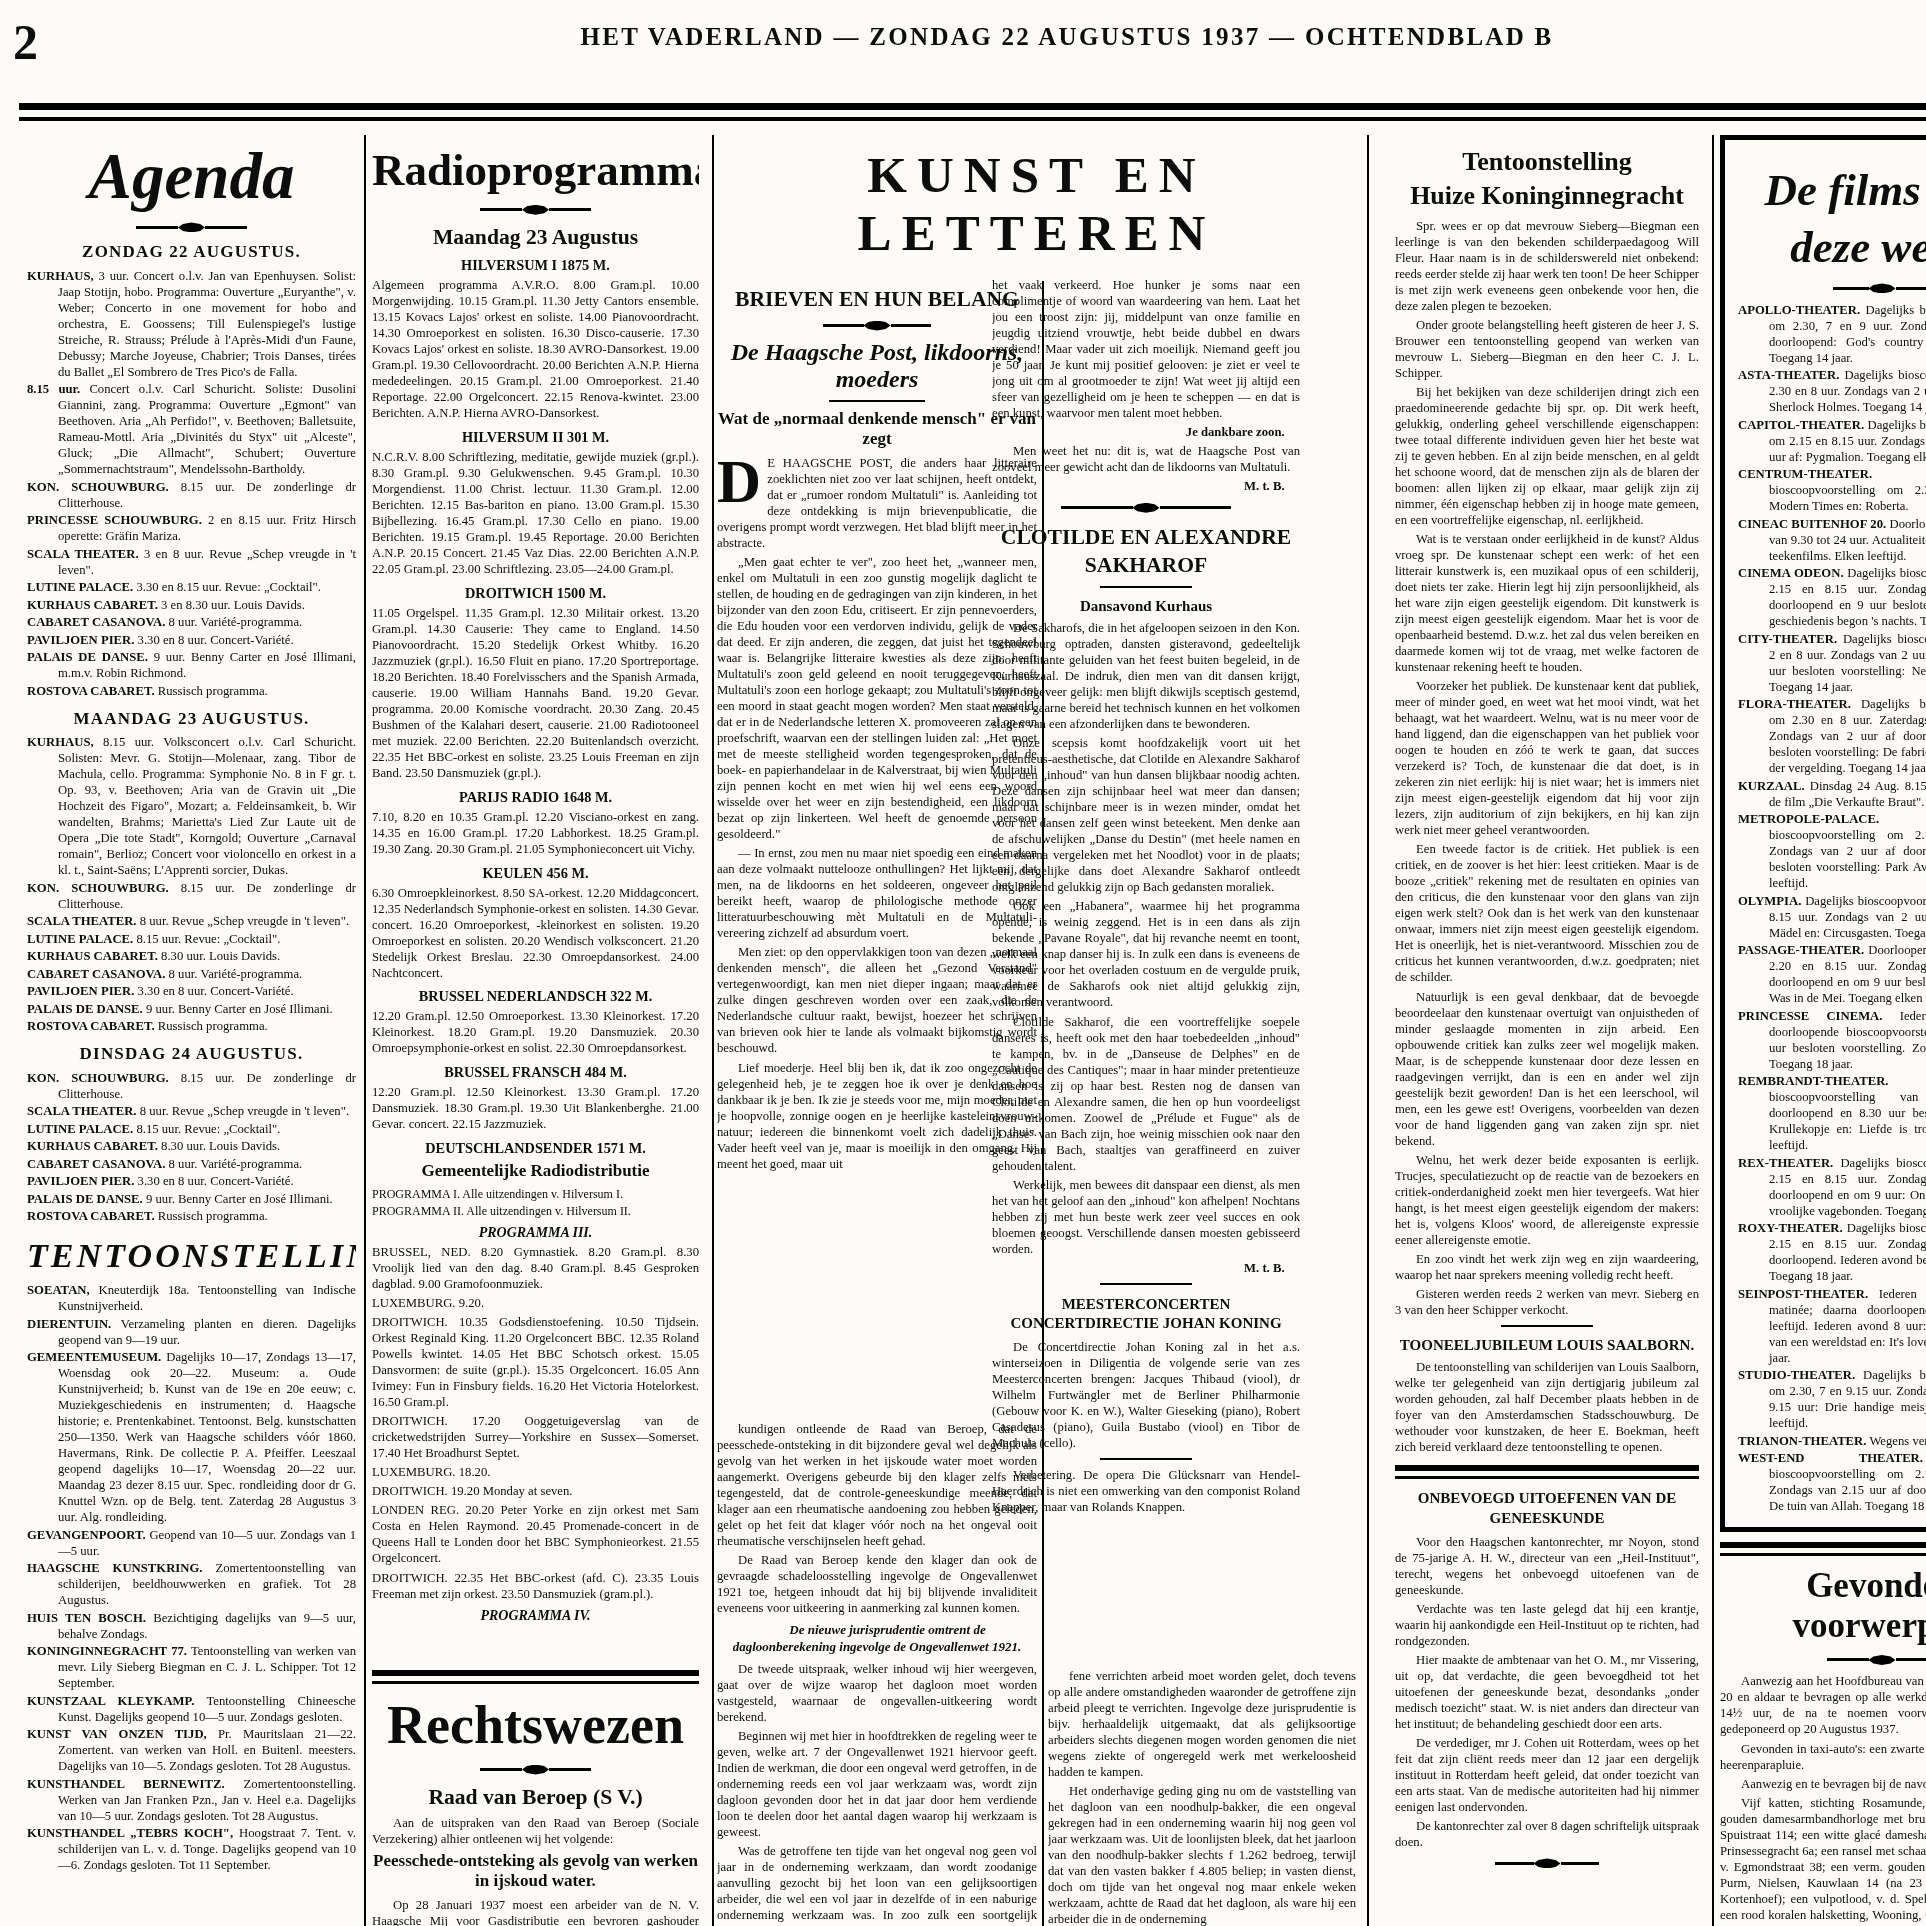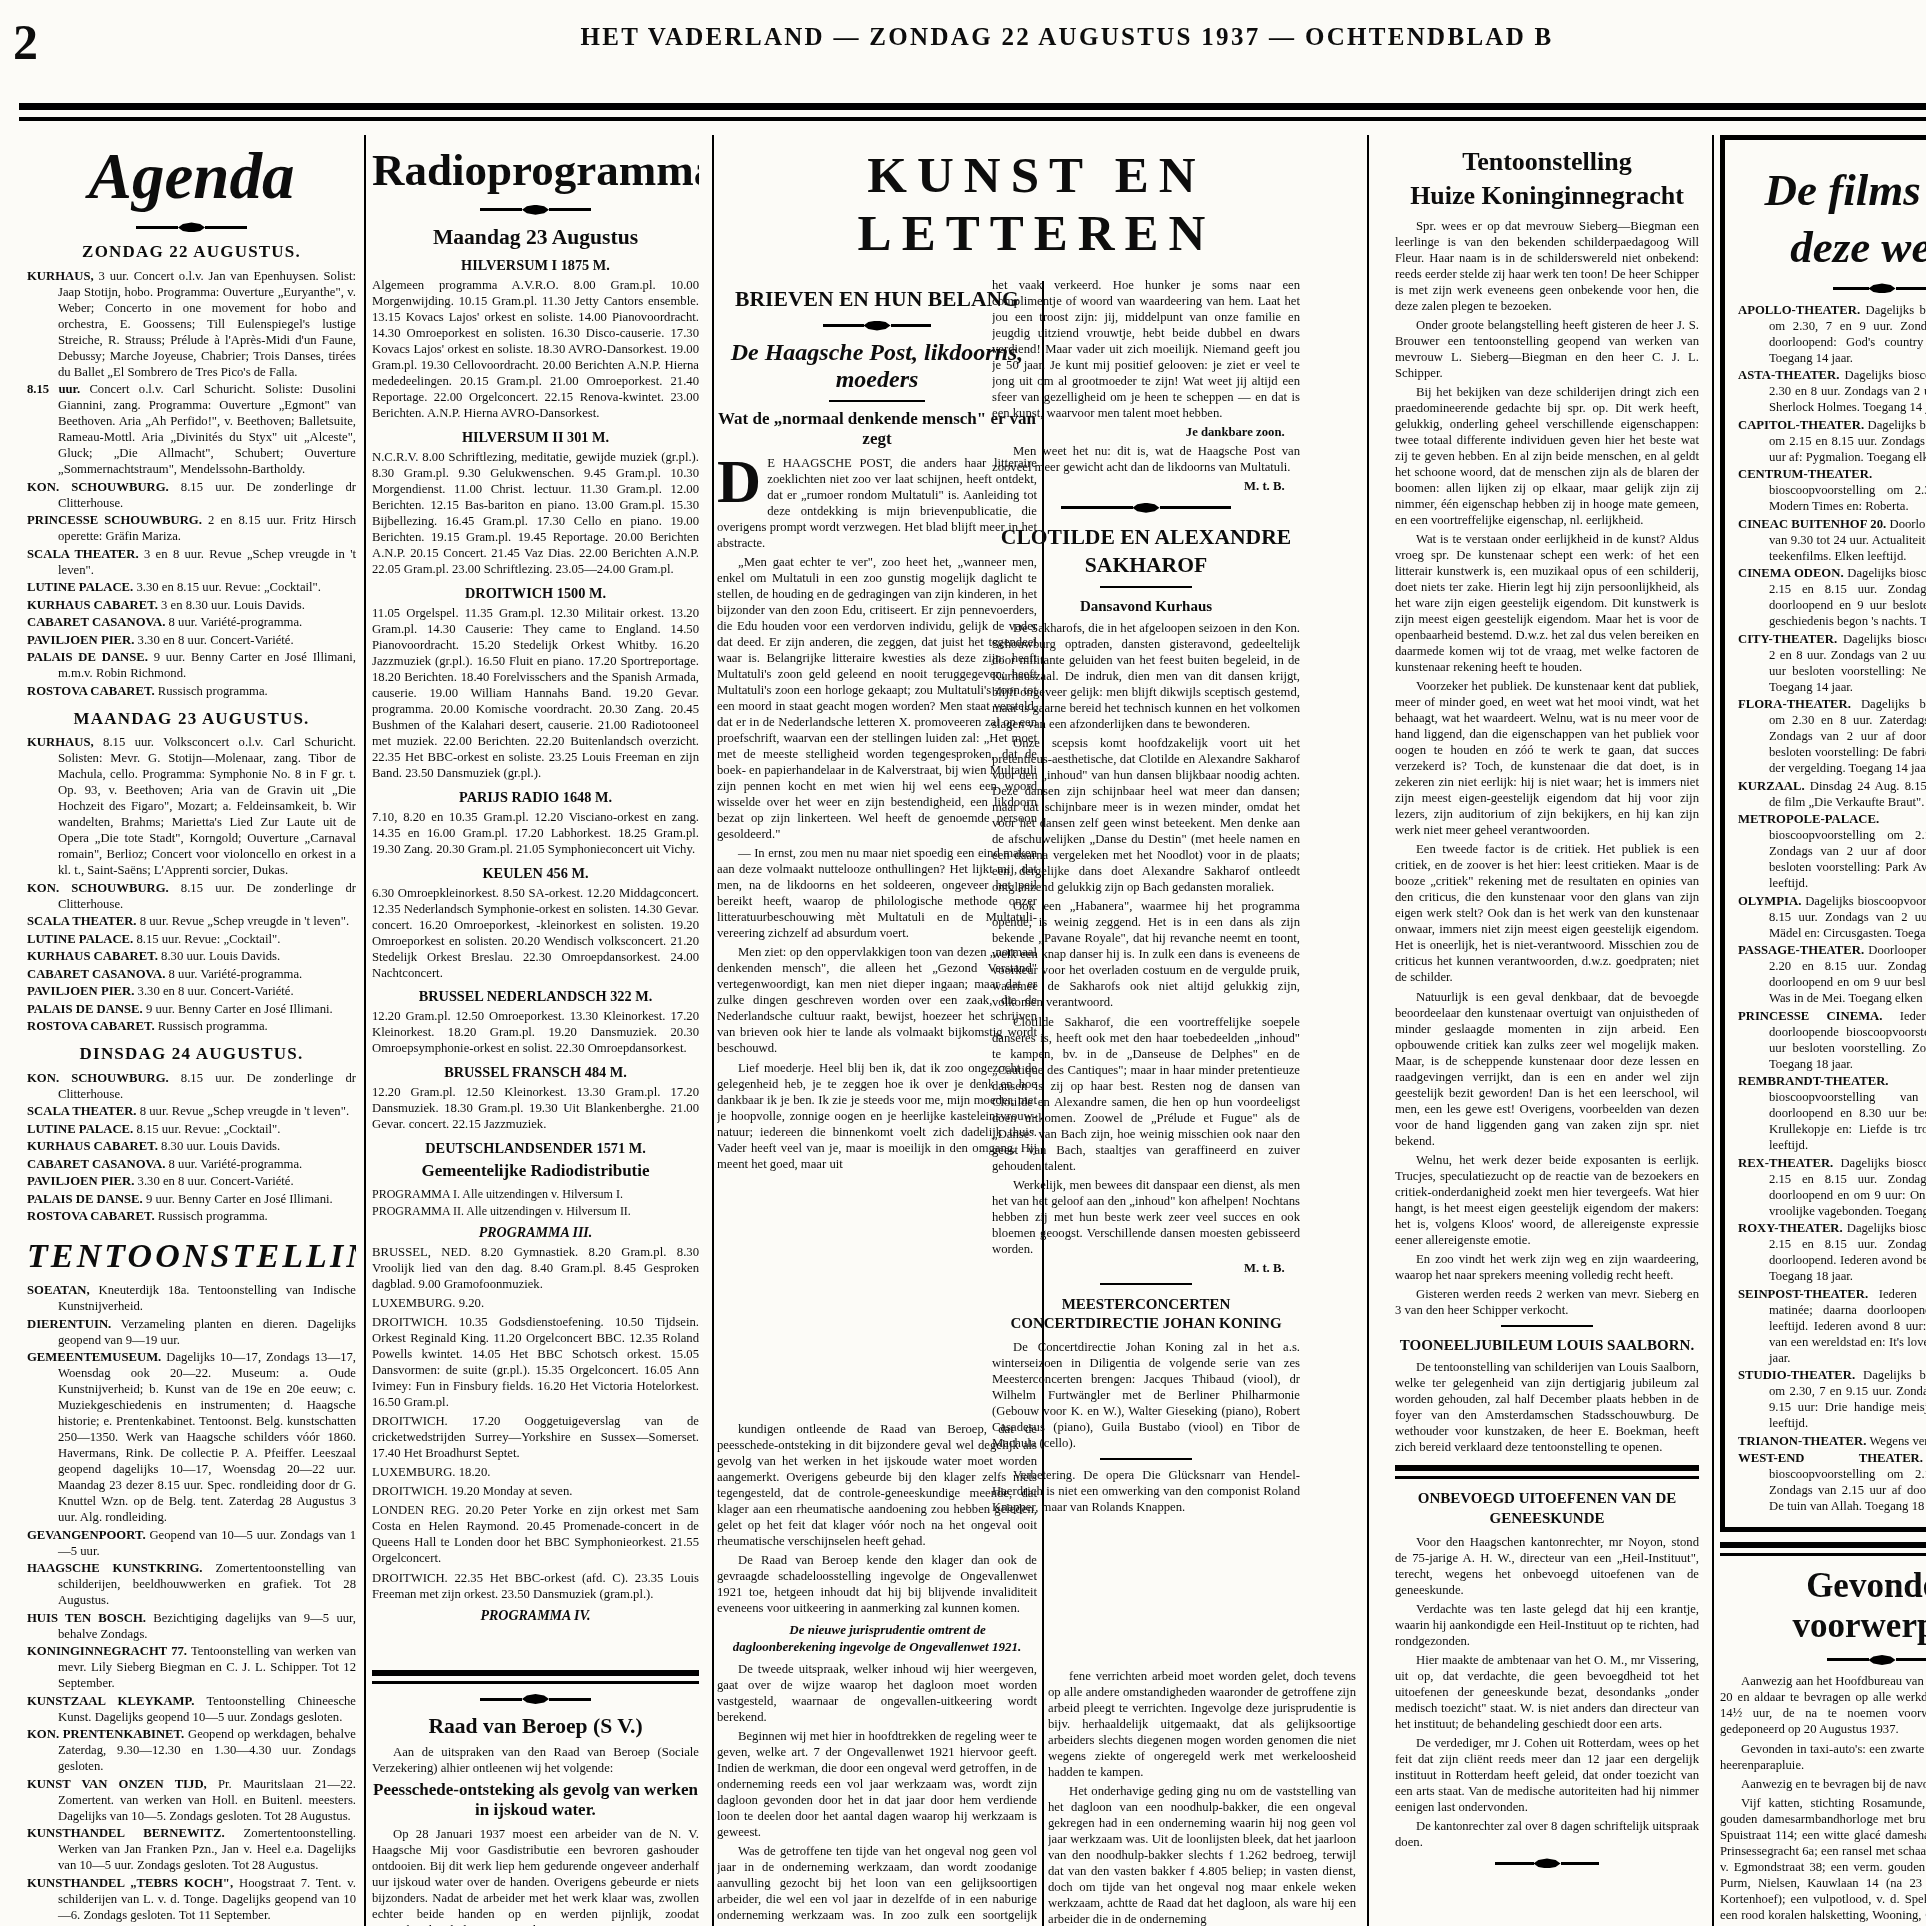--- a/index.html
+++ b/index.html
@@ -122,21 +122,20 @@
         <p class="entry"><b class="lead">GEVANGENPOORT.</b> <span>Geopend van 10—5 uur. Zondags van 1—5 uur.</span></p>
 
         <p class="entry"><b class="lead">HAAGSCHE KUNSTKRING.</b> <span>Zomertentoonstelling van schilderijen, beeldhouwwerken en grafiek. Tot 28 Augustus.</span></p>
 
         <p class="entry"><b class="lead">HUIS TEN BOSCH.</b> <span>Bezichtiging dagelijks van 9—5 uur, behalve Zondags.</span></p>
 
         <p class="entry"><b class="lead">KONINGINNEGRACHT 77.</b> <span>Tentoonstelling van werken van mevr. Lily Sieberg Biegman en C. J. L. Schipper. Tot 12 September.</span></p>
 
         <p class="entry"><b class="lead">KUNSTZAAL KLEYKAMP.</b> <span>Tentoonstelling Chineesche Kunst. Dagelijks geopend 10—5 uur. Zondags gesloten.</span></p>
 
-        <p class="entry"><b class="lead">KON. PRENTENKABINET.</b> <span>Geopend op werkdagen, behalve Zaterdag, 9.30—12.30 en 1.30—4.30 uur. Zondags gesloten.</span></p>
 
         <p class="entry"><b class="lead">KUNST VAN ONZEN TIJD,</b> <span>Pr. Mauritslaan 21—22. Zomertent. van werken van Holl. en Buitenl. meesters. Dagelijks van 10—5. Zondags gesloten. Tot 28 Augustus.</span></p>
 
         <p class="entry"><b class="lead">KUNSTHANDEL BERNEWITZ.</b> <span>Zomertentoonstelling. Werken van Jan Franken Pzn., Jan v. Heel e.a. Dagelijks van 10—5 uur. Zondags gesloten. Tot 28 Augustus.</span></p>
 
         <p class="entry"><b class="lead">KUNSTHANDEL „TEBRS KOCH",</b> <span>Hoogstraat 7. Tent. v. schilderijen van L. v. d. Tonge. Dagelijks geopend van 10—6. Zondags gesloten. Tot 11 September.</span></p>
 
       </div>
   </section>
 
@@ -185,20 +184,21 @@
         <p class="noind">DROITWICH. 19.20 Monday at seven.</p>
         <p class="noind">LONDEN REG. 20.20 Peter Yorke en zijn orkest met Sam Costa en Helen Raymond. 20.45 Promenade-concert in de Queens Hall te Londen door het BBC Symphonieorkest. 21.55 Orgelconcert.</p>
         <p class="noind">DROITWICH. 22.35 Het BBC-orkest (afd. C). 23.35 Louis Freeman met zijn orkest. 23.50 Dansmuziek (gram.pl.).</p>
       </div>
     <h4 class="prglabel" style="text-align:center;">PROGRAMMA IV.</h4>
 
   </section>
 
   <section class="col" style="left:372px;top:1660px;width:327px;height:867px;">
     <div class="drule"></div>
+    <h1 class="recht-title">Rechtswezen</h1>
     <div class="orn narrow">
         <span class="d"></span>
       </div>
     <h2 class="sechead">Raad van Beroep (S V.)</h2>
     <p>Aan de uitspraken van den Raad van Beroep (Sociale Verzekering) alhier ontleenen wij het volgende:</p>
     <h4 class="subhead-b">Peesschede-ontsteking als gevolg van werken in ijskoud water.</h4>
     <div>
 
     <p>Op 28 Januari 1937 moest een arbeider van de N. V. Haagsche Mij voor Gasdistributie een bevroren gashouder ontdooien. Bij dit werk liep hem gedurende ongeveer anderhalf uur ijskoud water over de handen. Overigens gebeurde er niets bijzonders. Nadat de arbeider met het werk klaar was, zwollen echter beide handen op en werden pijnlijk, zoodat geneeskundige hulp moest worden ingeroepen.</p>
       </div>

